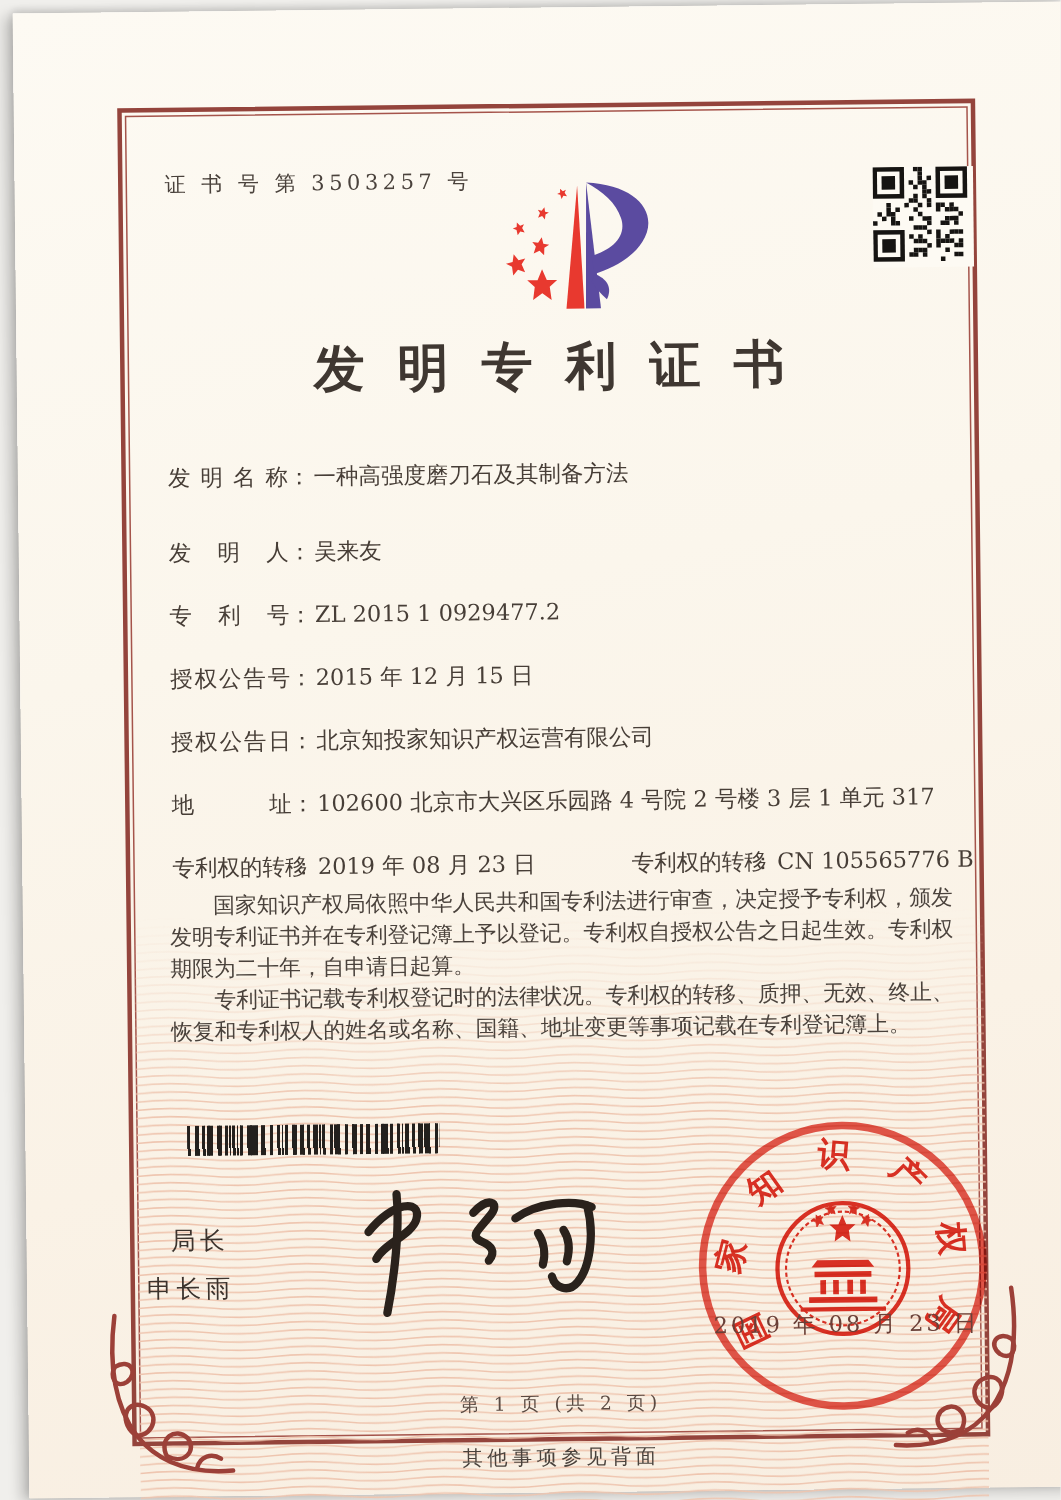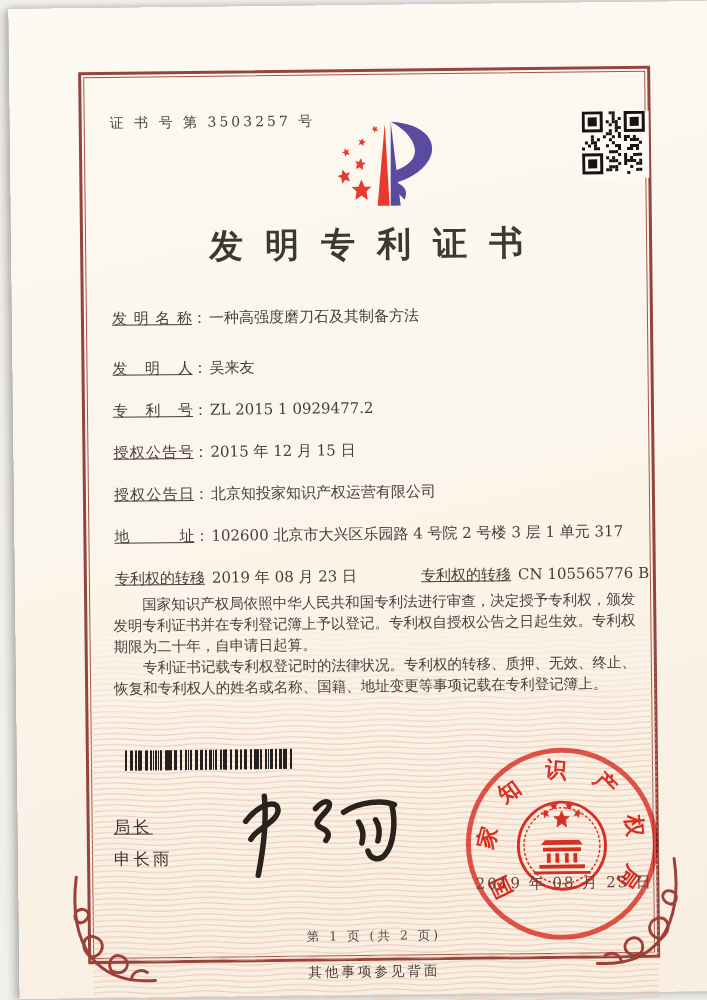--- a/index.html
+++ b/index.html
@@ -33,36 +33,36 @@
   .title{
     position:absolute;top:150px;left:0;width:100%;text-align:center;
     font-size:34px;font-weight:bold;color:#3f3731;
     letter-spacing:22px;padding-left:22px;box-sizing:border-box;white-space:nowrap;
   }
   .fields{position:absolute;left:28px;top:232px;right:16px;font-size:15px;color:#473e37;}
   .frow{line-height:25px;margin-bottom:17px;white-space:nowrap;}
   .frow.first{margin-bottom:25px;}
   .flabel{
     display:inline-block;width:80px;vertical-align:top;
-    text-align:justify;text-align-last:justify;text-decoration:underline;
+    text-align:justify;text-align-last:justify;
   }
   .fcolon{display:inline-block;margin-right:2px;}
   .fpair2{margin-left:64px;}
   .paras{position:absolute;left:26px;top:520px;width:522px;font-size:14.5px;line-height:21px;color:#4a423c;text-align:justify;}
   .paras p{margin:0;text-indent:2em;}
   .barcode{
     position:absolute;left:36px;top:676px;width:168px;height:20px;
     background:
       repeating-linear-gradient(90deg,#23201d 0 2px,transparent 2px 5px),
       repeating-linear-gradient(90deg,#23201d 0 1px,transparent 1px 7px),
       repeating-linear-gradient(90deg,#23201d 0 1px,transparent 1px 11px),
       repeating-linear-gradient(90deg,transparent 0 13px,#23201d 13px 15px,transparent 15px 29px);
   }
-  .director{position:absolute;left:24px;top:742px;font-size:16.5px;color:#3c332d;letter-spacing:3px;text-decoration:underline;}
-  .director-name{position:absolute;left:24px;top:774px;font-size:16.5px;color:#3c332d;letter-spacing:3px;}
+  .director{position:absolute;left:24px;top:742px;font-size:16.5px;color:#3c332d;letter-spacing:3px;}
+  .director-name{position:absolute;left:8px;top:774px;font-size:16.5px;color:#3c332d;letter-spacing:3px;}
   .signature{position:absolute;left:138px;top:716px;}
   .seal{
     position:absolute;left:376px;top:678px;width:192px;height:192px;
     border-radius:50%;border:5px solid rgba(222,52,40,.82);box-sizing:border-box;
     mix-blend-mode:multiply;
   }
   .seal svg{position:absolute;left:0;top:0;}
   .sealdate{
     position:absolute;left:374px;top:804px;width:200px;text-align:center;
     font-size:15px;color:#6a4038;letter-spacing:2px;white-space:nowrap;

